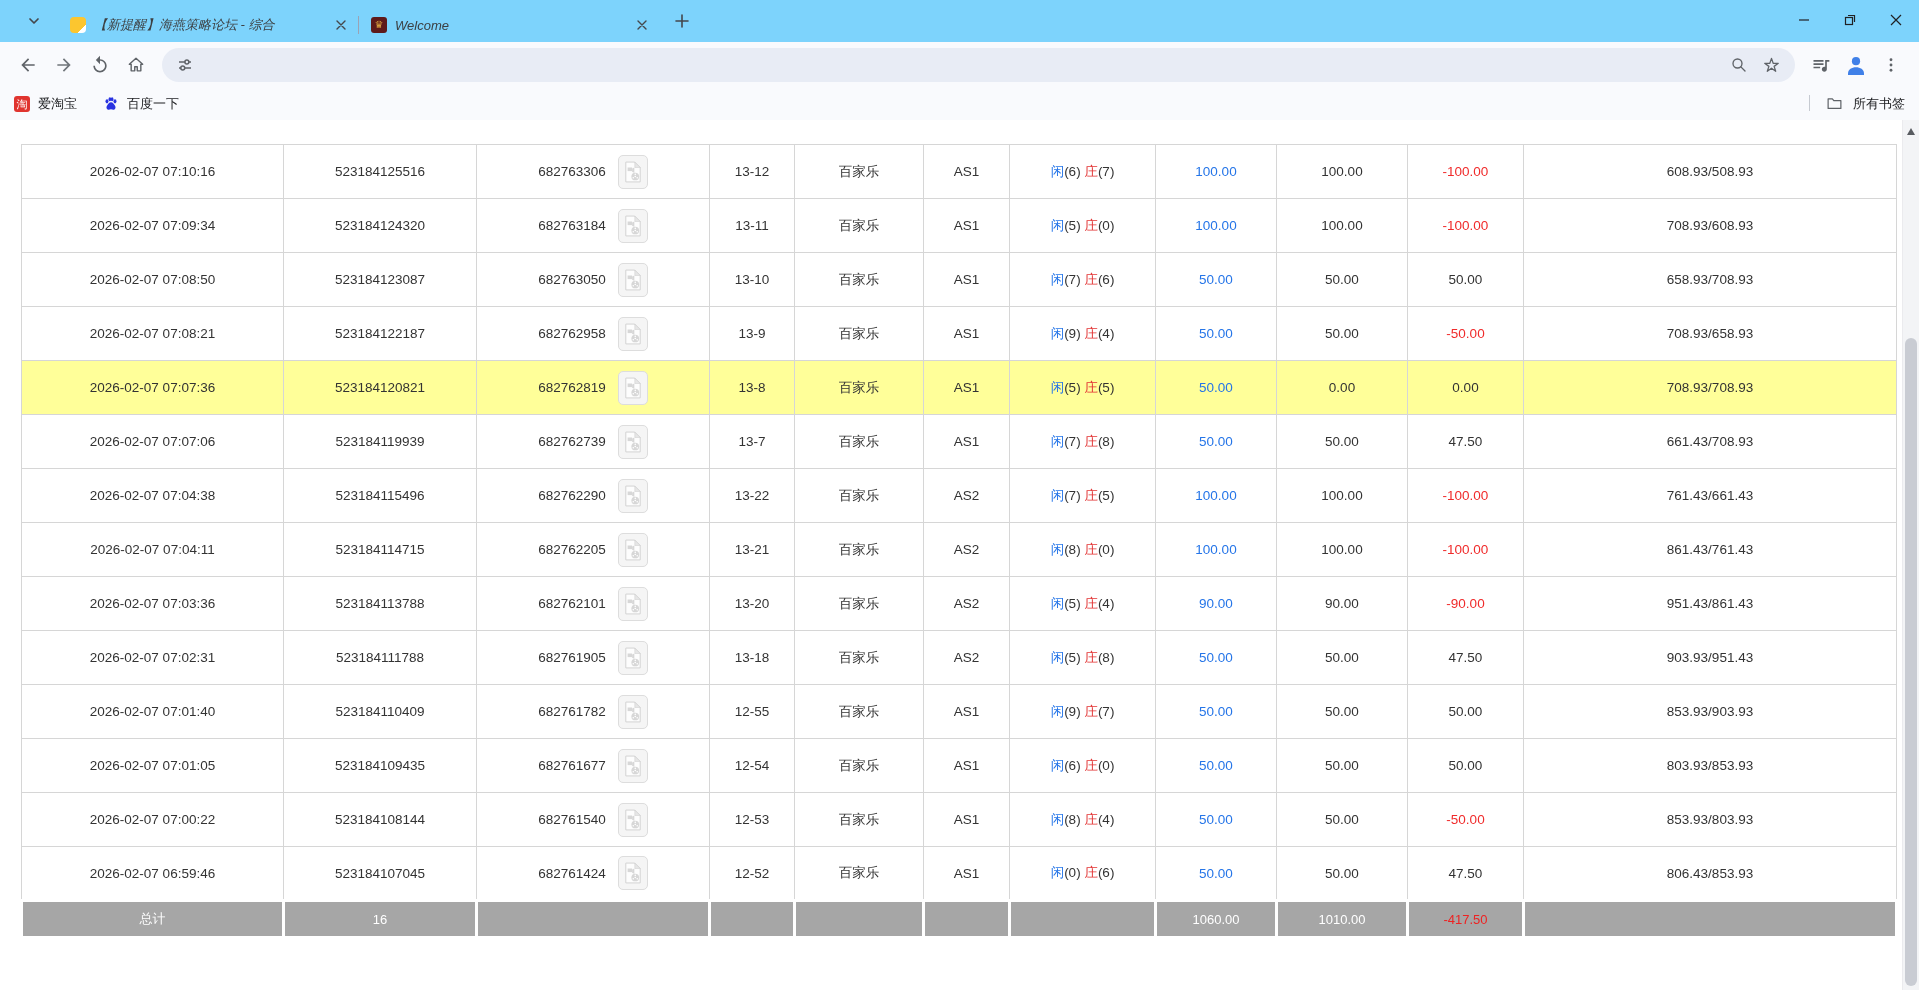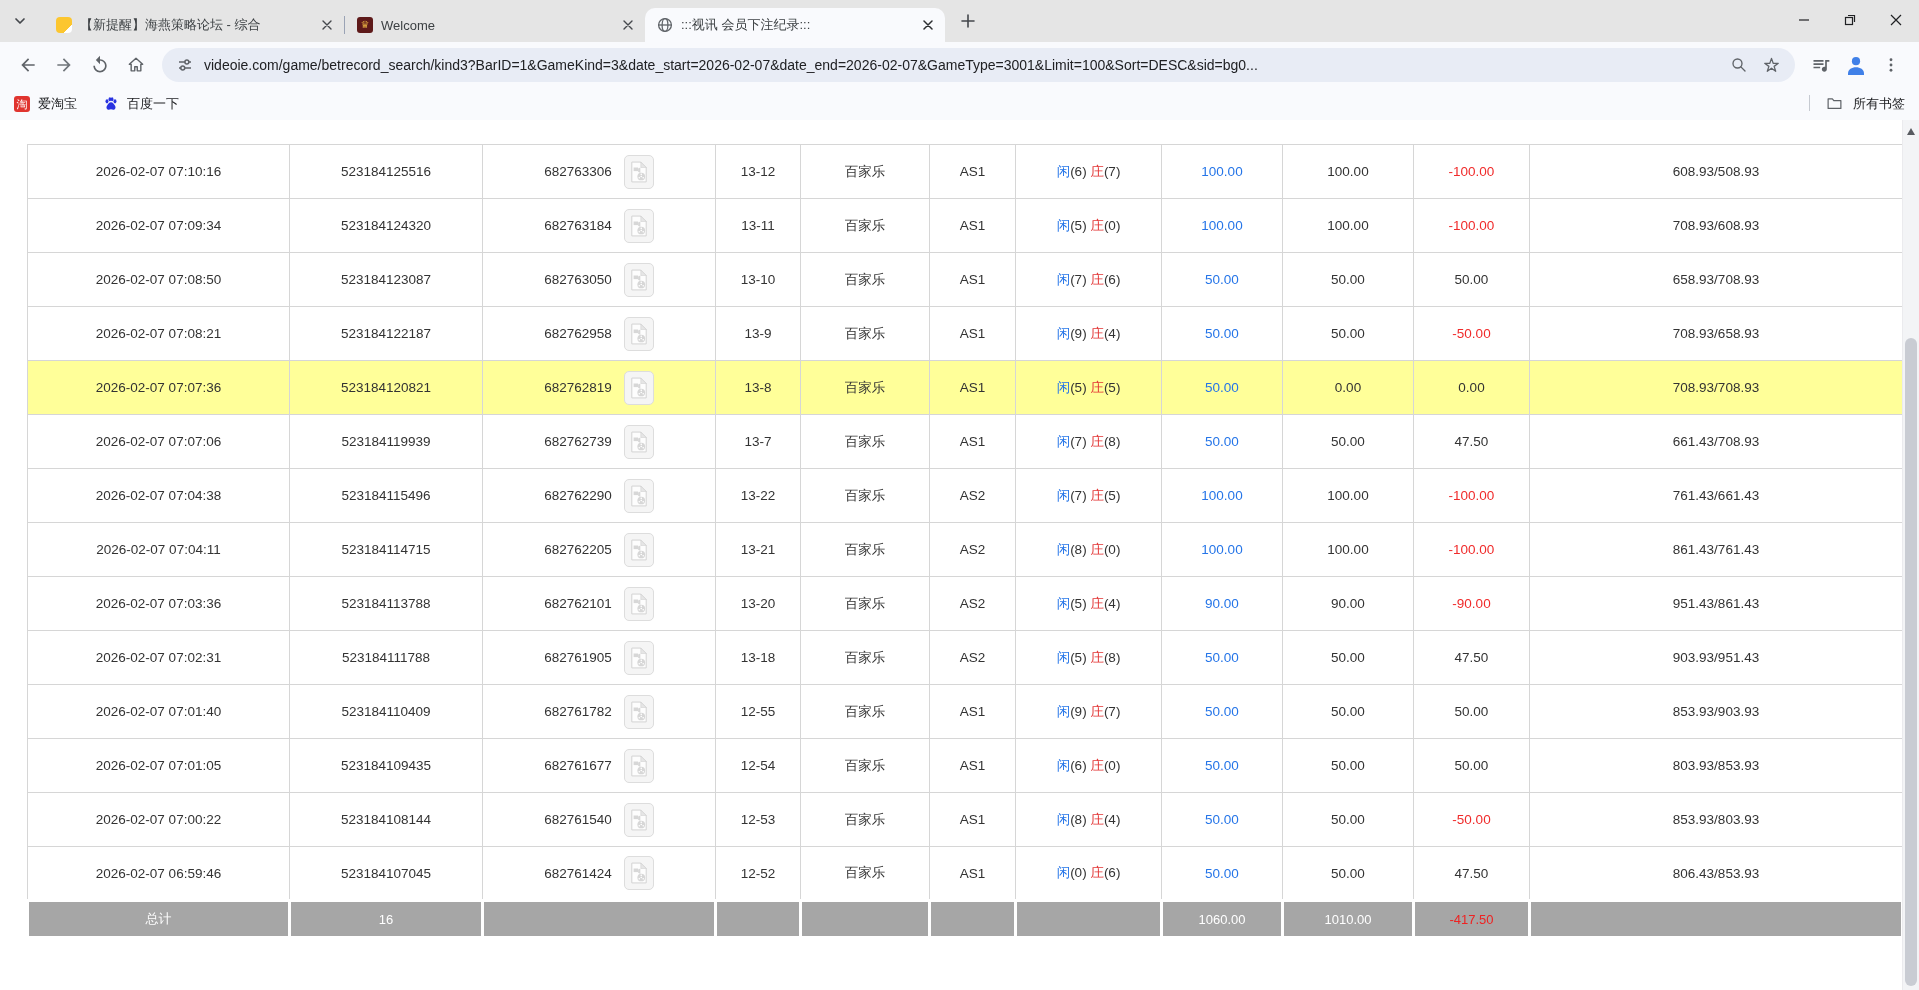--- a/index.html
+++ b/index.html
@@ -1,20 +1,20 @@
 <!DOCTYPE html>
 <html style="--bet-blue: #2575e8; --banker-red: #e23333; --loss-red: #f02b2b; --highlight: #ffff99; --summary-bg: #a6a6a6; --summary-loss-red: #ee2222; --avatar-blue: #4080e8;"><head>
 <meta charset="utf-8">
 <style>
   * { margin:0; padding:0; box-sizing:border-box; }
   html,body { width:1919px; height:990px; overflow:hidden;
     font-family:"Liberation Sans","DejaVu Sans",sans-serif; background:#fff; }
 
   
-  .tabstrip { height:42px; background:#e5e5e5; display:flex; align-items:flex-end; padding-left:2px; position:relative; }
+  .tabstrip { height:42px; background:#7dd3fc; display:flex; align-items:flex-end; padding-left:16px; position:relative;font-style:italic; }
   .tab-search-btn { width:28px; height:28px; margin:0 10px 7px 4px; border:none; background:transparent;
     display:flex; align-items:center; justify-content:center; border-radius:50%; }
   .tab { width:300px; height:34px; display:flex; align-items:center; gap:8px; padding:0 8px 0 12px;
     border-radius:10px 10px 0 0; color:#3c4043; font-size:13px; position:relative; }
   .tab.active { background:#f9fafd; }
   .tab-title { flex:1; white-space:nowrap; overflow:hidden; text-overflow:ellipsis; }
   .tab-close { width:18px; height:18px; border:none; background:transparent; border-radius:50%;
     display:flex; align-items:center; justify-content:center; flex:0 0 auto; }
   .tab-sep { width:1px; height:18px; background:#9aa3b5; margin-bottom:8px; }
   .favicon { width:16px; height:16px; flex:0 0 auto; border-radius:3px; display:flex; align-items:center; justify-content:center; }
@@ -40,21 +40,21 @@
     font-size:13px; color:#202124; }
   .bm-item { display:flex; align-items:center; gap:8px; }
   .bm-ico-taobao { width:16px; height:16px; background:#e0342f; border-radius:3px; color:#fff; font-size:11px;
     display:flex; align-items:center; justify-content:center; }
   .bm-right { margin-left:auto; display:flex; align-items:flex-start; gap:10px; }
   .bm-vsep { width:1px; height:16px; background:#c6cad1; margin-right:6px; }
 
   
   .content { position:relative; height:870px; background:#fff; overflow:hidden; }
 
-  .bet-table { position:absolute; left:26px; top:24px; width:1875px; border-collapse:collapse;
+  .bet-table { position:absolute; left:20px; top:24px; width:1875px; border-collapse:collapse;
     table-layout:fixed; font-size:13.5px; color:#333; }
   .bet-table td { text-align:center; vertical-align:middle; overflow:hidden; white-space:nowrap; }
   tr.data-row td { height:54px; border:1px solid #d6d6d6; background:#fff; }
   tr.data-row.hl td { background:var(--highlight); }
   td.c-bet { color:var(--bet-blue); }
   td.c-win.neg { color:var(--loss-red);margin-top:19px; }
   .detail-p { color:var(--bet-blue); }
   .detail-b { color:var(--banker-red); }
   .gameno-wrap { display:flex; align-items:center; justify-content:center; gap:12px; }
   .video-btn { width:30px; height:34px; background:#f5f5f5; border:1px solid #ddd; border-radius:5px;
@@ -93,35 +93,20 @@
   <div class="tab">
     <span class="favicon fav-casino">♛</span>
     <span class="tab-title">Welcome</span>
     <button class="tab-close">
       <svg width="10" height="10" viewBox="0 0 10 10">
           <path d="M1 1l8 8M9 1l-8 8" stroke="#45484d" stroke-width="1.4" stroke-linecap="round"></path>
         </svg>
     </button>
   </div>
 
-  <div class="tab active">
-    <span class="favicon">
-      <svg width="16" height="16" viewBox="0 0 16 16">
-          <circle cx="8" cy="8" r="6.4" fill="none" stroke="#5f6368" stroke-width="1.3"></circle>
-          <ellipse cx="8" cy="8" rx="2.9" ry="6.4" fill="none" stroke="#5f6368" stroke-width="1.3"></ellipse>
-          <path d="M1.6 8h12.8" stroke="#5f6368" stroke-width="1.3"></path>
-        </svg>
-    </span>
-    <span class="tab-title">:::视讯 会员下注纪录:::</span>
-    <button class="tab-close">
-      <svg width="10" height="10" viewBox="0 0 10 10">
-          <path d="M1 1l8 8M9 1l-8 8" stroke="#2c2e31" stroke-width="1.5" stroke-linecap="round"></path>
-        </svg>
-    </button>
-  </div>
 
   <button class="newtab-btn">
     <svg width="14" height="14" viewBox="0 0 14 14">
         <path d="M7 1v12M1 7h12" stroke="#44474c" stroke-width="1.6" stroke-linecap="round"></path>
       </svg>
   </button>
 
   <div class="win-controls">
     <button class="win-btn">
       <svg width="12" height="12" viewBox="0 0 12 12">
@@ -165,21 +150,20 @@
   </button>
 
   <div class="omnibox">
     <span class="icon-btn">
       <svg width="18" height="18" viewBox="0 0 24 24">
         <path d="M4 8h16M4 16h16" stroke="#5f6368" stroke-width="2"></path>
         <circle cx="14.5" cy="8" r="2.6" fill="#e8ecf5" stroke="#5f6368" stroke-width="2"></circle>
         <circle cx="9" cy="16" r="2.6" fill="#e8ecf5" stroke="#5f6368" stroke-width="2"></circle>
       </svg>
     </span>
-    <span class="url-text">videoie.com/game/betrecord_search/kind3?BarID=1&amp;GameKind=3&amp;date_start=2026-02-07&amp;date_end=2026-02-07&amp;GameType=3001&amp;Limit=100&amp;Sort=DESC&amp;sid=bg0...</span>
     <span class="omni-right">
       <button class="icon-btn">
         <svg width="18" height="18" viewBox="0 0 24 24">
             <circle cx="10" cy="10" r="6" fill="none" stroke="#5f6368" stroke-width="1.8"></circle>
             <path d="M14.5 14.5L20 20" stroke="#5f6368" stroke-width="1.8" stroke-linecap="round"></path>
           </svg>
       </button>
       <button class="icon-btn">
         <svg width="19" height="19" viewBox="0 0 24 24">
             <path d="M12 3l2.1 6.2h6.5l-5.3 3.9 2 6.2-5.3-3.8-5.3 3.8 2-6.2-5.3-3.9h6.5z" fill="none" stroke="#5f6368" stroke-width="1.6" stroke-linejoin="round"></path>

